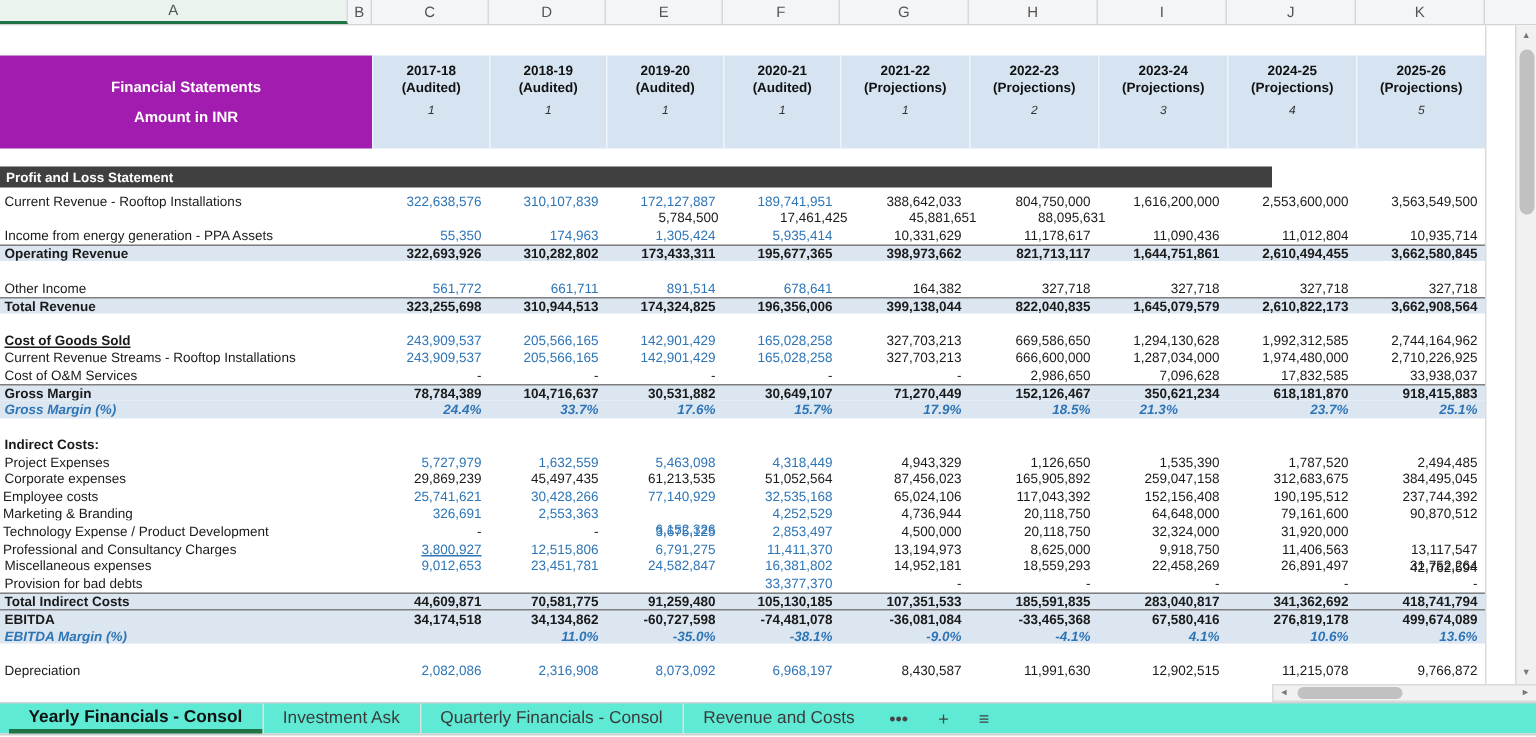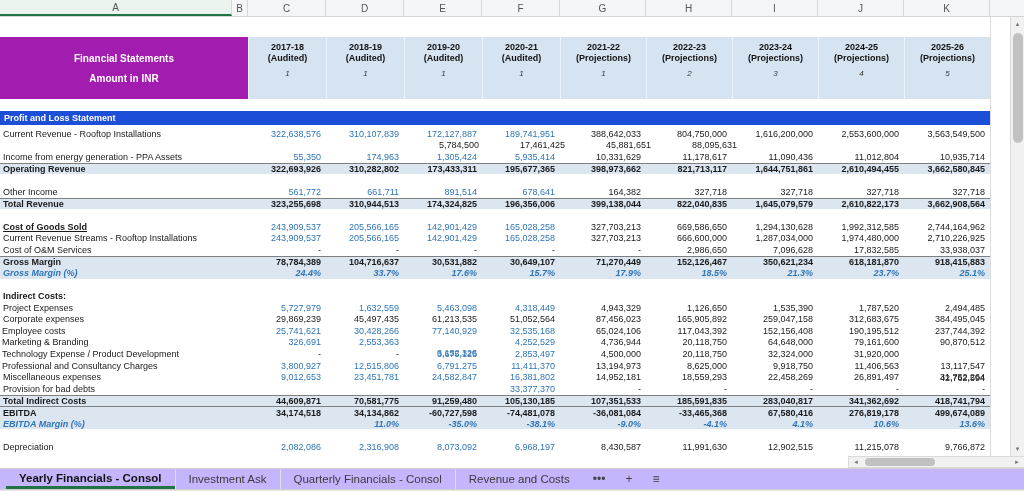--- a/index.html
+++ b/index.html
@@ -12,21 +12,21 @@
 .colcell.colA{background:#EAF3EE;border-bottom:2px solid #217346}
 .colcell.fill{flex:1 1 auto;border-right:none}
 
 .grid{position:relative;height:439px;background:#fff}
 .sheet{width:991px;height:100%;border-right:1px solid #DCDCDC;padding-top:20px;overflow:hidden}
 .title-block{display:flex;height:62px}
 .navy-cell{width:248px;flex:0 0 248px;background:#a21caf;color:#fff;font-weight:bold;font-size:10px;display:flex;flex-direction:column;align-items:center;justify-content:center;gap:9px;text-align:center}
 .ycell{background:#D6E4F2;border-left:1px solid #EDF3FA;display:flex;flex-direction:column;align-items:center;padding-top:5px;flex:0 0 auto}
 .ylabel{font-weight:bold;font-size:9px;text-align:center;line-height:11px;width:72px;color:#111}
 .ynote{font-style:italic;font-size:8px;margin-top:5px;color:#333}
-.section-banner{margin-top:12px;height:14px;width:991px;background:#1d4ed8;color:#fff;font-weight:bold;font-size:9px;line-height:14px;padding-left:4px}
+.section-banner{margin-top:12px;height:14px;width:848px;background:#404040;color:#fff;font-weight:bold;font-size:9px;line-height:14px;padding-left:4px}
 #rows{margin-top:3px}
 .row{display:flex;height:11.6px;align-items:center}
 .lcell{width:248px;flex:0 0 248px;padding-left:3px;white-space:nowrap;overflow:hidden}
 .lcell.ind{padding-left:2px}
 .vcell{text-align:right;padding-right:5px;white-space:nowrap;flex:0 0 auto}
 .blue{color:#2E75B6}
 .row.total{background:#DCE6F1;font-weight:bold;border-top:1px solid #7F7F7F}
 .row.pct{background:#DCE6F1;color:#2E75B6;font-weight:bold;font-style:italic}
 .bold{font-weight:bold}
 .underline{text-decoration:underline}
@@ -34,21 +34,21 @@
 .vscroll{position:absolute;top:0;right:0;width:14px;height:439px;background:#F1F1F1;border-left:1px solid #DADADA}
 .sb-btn{height:14px;display:flex;align-items:center;justify-content:center;font-size:6px;color:#777}
 .vthumb{position:absolute;top:16px;left:2px;width:10px;height:110px;background:#C1C1C1;border-radius:5px}
 .sb-bottom{position:absolute;bottom:0;left:0;width:100%}
 .hscroll-strip{height:12px;position:relative;background:#fff}
 .hscroll{position:absolute;right:0;top:0;width:176px;height:12px;display:flex;background:#F1F1F1;border:1px solid #DADADA;border-right:none}
 .hs-btn{width:14px;display:flex;align-items:center;justify-content:center;font-size:6px;color:#777}
 .htrack{flex:1;position:relative}
 .hthumb{position:absolute;left:2px;top:1px;height:8px;width:70px;background:#C1C1C1;border-radius:4px}
 
-.tabbar{height:21px;display:flex;align-items:stretch;border-top:1px solid #D1D1D1;background:#c4b5fd;padding-left:6px}
+.tabbar{height:21px;display:flex;align-items:stretch;border-top:1px solid #D1D1D1;background:#5eead4;padding-left:6px}
 .tab{padding:0 13px;font-size:11.5px;line-height:20px;color:#3b3b3b;border-left:1px solid #E0E0E0;white-space:nowrap;flex:0 0 auto}
 .tab:first-child{border-left:none}
 .tab.active{font-weight:bold;color:#111;border-bottom:3px solid #217346;line-height:18px}
 #tabs{display:flex}
 .tab-btn{padding:0 10px;line-height:20px;color:#444;font-size:12px;flex:0 0 auto}
 .bottom-strip{height:2px;background:#E6E6E6;border-top:1px solid #CFCFCF}
 </style>
 </head>
 <body>
 
@@ -239,21 +239,21 @@
             <div class="vcell" style="width: 86px;">918,415,883</div>
           </div>
           <div class="row pct">
             <div class="lcell">Gross Margin (%)</div>
             <div class="vcell" style="width: 78px;">24.4%</div>
             <div class="vcell" style="width: 78px;">33.7%</div>
             <div class="vcell" style="width: 78px;">17.6%</div>
             <div class="vcell" style="width: 78px;">15.7%</div>
             <div class="vcell" style="width: 86px;">17.9%</div>
             <div class="vcell" style="width: 86px;">18.5%</div>
-            <div class="vcell" style="width: 86px;">21.3%</div>
+            <div class="vcell" style="width: 86px; text-align: center;">21.3%</div>
             <div class="vcell" style="width: 86px;">23.7%</div>
             <div class="vcell" style="width: 86px;">25.1%</div>
           </div>
           <div class="row "></div>
           <div class="row ">
             <div class="lcell bold">Indirect Costs:</div>
             <div class="vcell" style="width: 78px;"></div>
             <div class="vcell" style="width: 78px;"></div>
             <div class="vcell" style="width: 78px;"></div>
             <div class="vcell" style="width: 78px;"></div>
@@ -318,21 +318,21 @@
             <div class="vcell blue" style="width: 78px;">3,675,125</div>
             <div class="vcell blue" style="width: 78px;">2,853,497</div>
             <div class="vcell" style="width: 86px;">4,500,000</div>
             <div class="vcell" style="width: 86px;">20,118,750</div>
             <div class="vcell" style="width: 86px;">32,324,000</div>
             <div class="vcell" style="width: 86px;">31,920,000</div>
             <div class="vcell" style="width: 86px; margin-top: 48px;">42,762,594</div>
           </div>
           <div class="row ">
             <div class="lcell ind">Professional and Consultancy Charges</div>
-            <div class="vcell blue" style="width: 78px;">3,800,927</div>
+            <div class="vcell blue" style="width: 78px; text-decoration: underline;">3,800,927</div>
             <div class="vcell blue" style="width: 78px;">12,515,806</div>
             <div class="vcell blue" style="width: 78px;">6,791,275</div>
             <div class="vcell blue" style="width: 78px;">11,411,370</div>
             <div class="vcell" style="width: 86px;">13,194,973</div>
             <div class="vcell" style="width: 86px;">8,625,000</div>
             <div class="vcell" style="width: 86px;">9,918,750</div>
             <div class="vcell" style="width: 86px;">11,406,563</div>
             <div class="vcell" style="width: 86px;">13,117,547</div>
           </div>
           <div class="row ">

